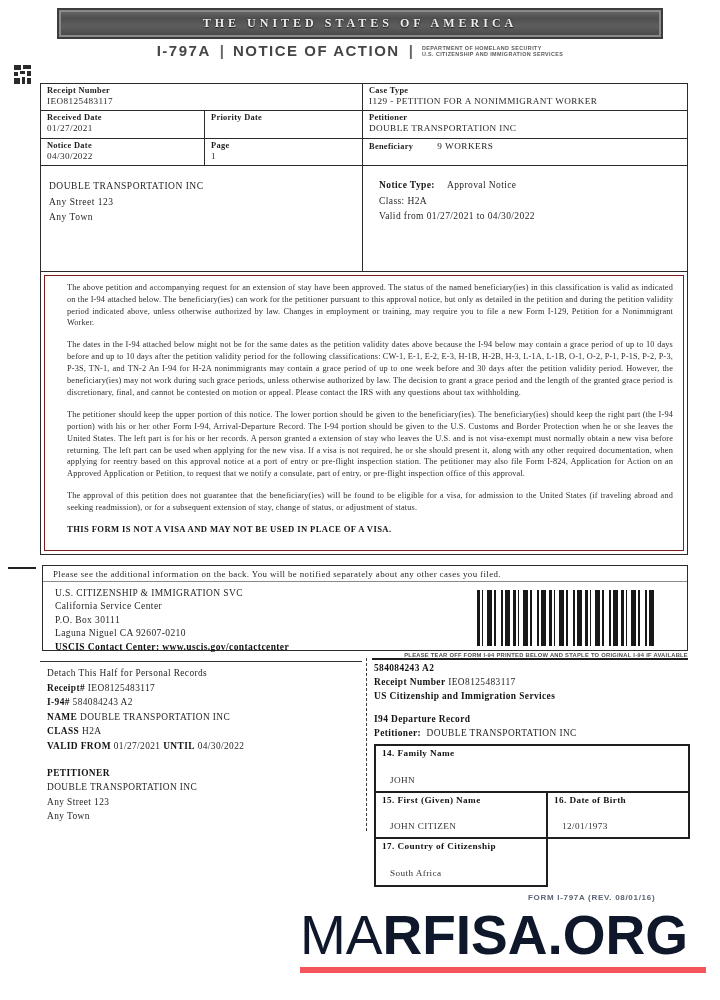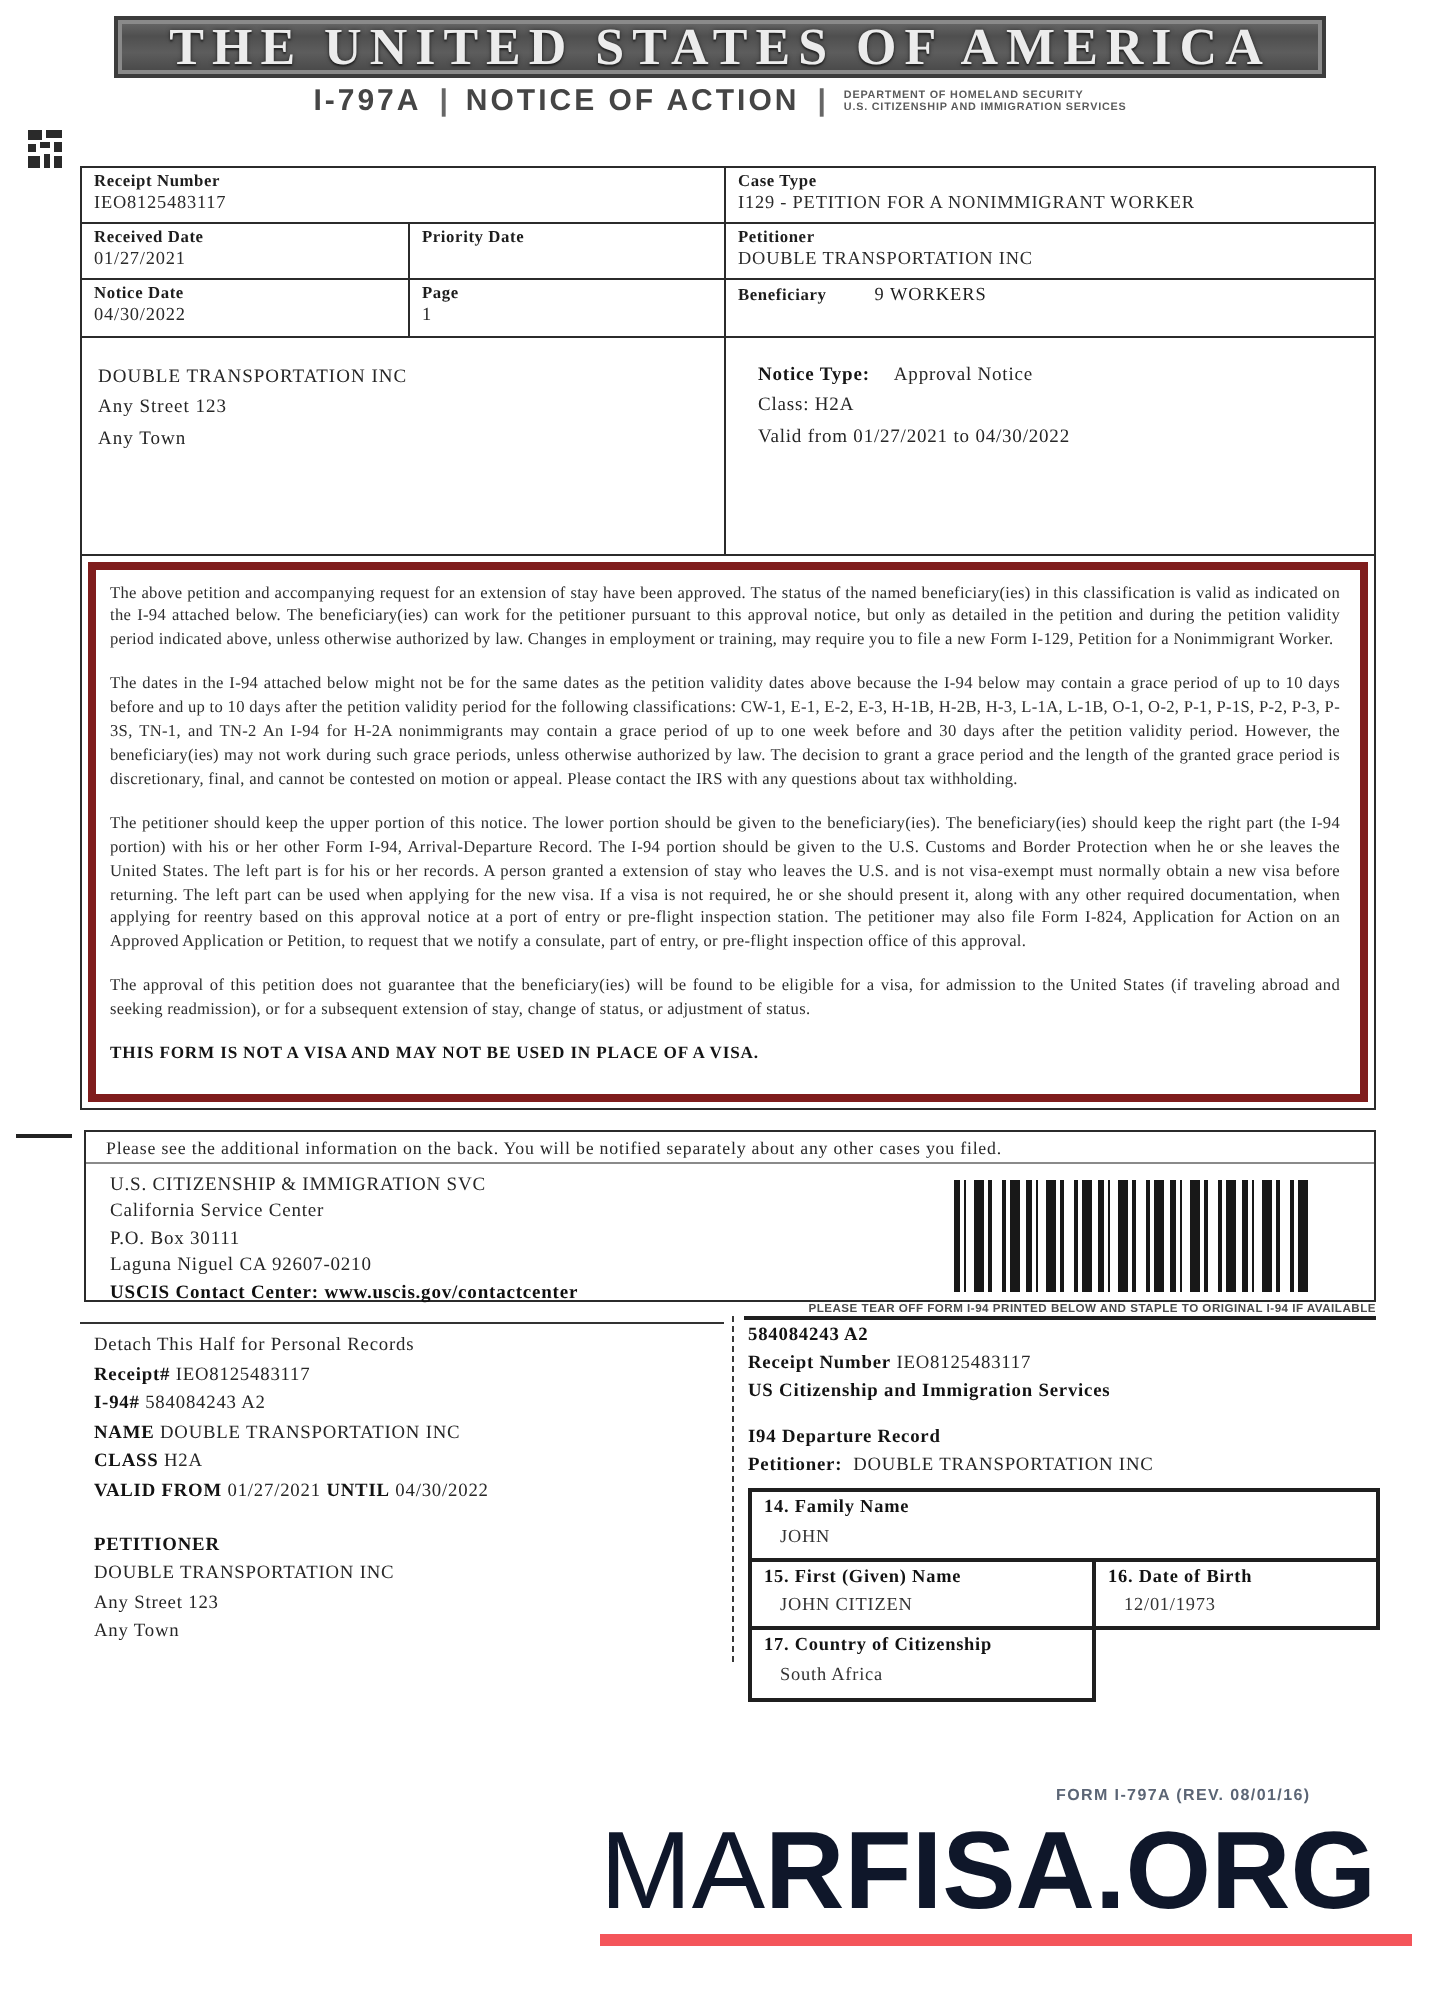--- a/index.html
+++ b/index.html
@@ -15,21 +15,21 @@
     border:2px solid #3c3c3c; box-shadow:inset 0 0 0 2px #8a8a8a;
     display:flex; align-items:center; justify-content:center;
   }
   .banner::before, .banner::after {
     content:""; position:absolute; top:4px; width:22px; height:22px;
     background:#777; transform:rotate(45deg); z-index:-1; border:1px solid #555;
   }
   .banner::before { left:-12px; }
   .banner::after { right:-12px; }
   .banner-text {
-    font-family:"Liberation Serif", serif; font-weight:bold; font-size:26px;
+    font-family:"Liberation Serif", serif; font-weight:bold; font-size:12px;
     letter-spacing:4px; color:#ececec; text-shadow:0 1px 1px #222, 0 0 2px #333;
   }
   
   .subheader {
     position:absolute; top:42px; left:0; width:720px;
     display:flex; align-items:center; justify-content:center; gap:9px;
     font-family:"Liberation Sans", sans-serif; color:#4a4a4a;
   }
   .subheader .code, .subheader .title {
     font-weight:bold; font-size:15px; letter-spacing:1.5px; color:#454545;
@@ -58,21 +58,21 @@
   .addr-row { display:flex; height:112px; border-bottom:1.5px solid #2b2b2b; }
   .addr-left { width:322px; border-right:1.5px solid #2b2b2b; padding:13px 0 0 8px; }
   .addr-left div { font-size:9.5px; letter-spacing:.5px; line-height:15.5px; color:#262626; }
   .addr-right { flex:1; padding:12px 0 0 16px; }
   .addr-right div { font-size:9.5px; letter-spacing:.4px; line-height:15.5px; color:#262626; }
   .addr-right .b { font-weight:bold; color:#161616; }
   .nt-gap { display:inline-block; width:12px; }
   
   .para-wrap { flex:1; padding:3px; }
   .para-box {
-    height:100%; border:4px solid #7f1d1d; padding:6px 10px 4px 7px;
+    height:100%; border:1px solid #7f1d1d; padding:6px 10px 4px 22px;
     font-size:8.3px; line-height:11.9px; text-align:justify; color:#2e2e2e; letter-spacing:.15px;
   }
   .para-box p { margin-bottom:10px; }
   .para-box .warning { font-weight:bold; font-size:8.6px; letter-spacing:.4px; color:#141414; }
   
   .tear-mark { position:absolute; top:567px; left:8px; width:28px; height:2px; background:#222; }
   
   .info-box {
     position:absolute; top:565px; left:42px; width:646px; height:86px;
     border:1.5px solid #2b2b2b;
@@ -115,21 +115,21 @@
   .detach-right .b { font-weight:bold; color:#131313; }
   .detach-right .gap { height:10px; }
   
   .i94-table { margin-top:3px; border-top:2px solid #1f1f1f; width:316px; font-family:"Liberation Serif", serif; }
   .i94-r1 { border:2px solid #1f1f1f; border-top:none; padding:1px 4px 3px 6px; }
   .i94-r2 { display:flex; border:2px solid #1f1f1f; border-top:none; }
   .i94-r2 .c1 { width:172px; border-right:2px solid #1f1f1f; padding:1px 4px 3px 6px; }
   .i94-r2 .c2 { flex:1; padding:1px 4px 3px 6px; }
   .i94-r3 { width:174px; border:2px solid #1f1f1f; border-top:none; padding:1px 4px 4px 6px; }
   .i94-lab { font-weight:bold; font-size:9.2px; color:#131313; display:block; }
-  .i94-val { font-size:9.2px; color:#333; display:block; padding-left:8px; margin-top:1px; }
+  .i94-val { font-size:9.2px; color:#333; display:block; padding-left:8px; margin-top:13px; }
   
   .form-ref {
     position:absolute; top:893px; left:528px; font-family:"Liberation Sans", sans-serif;
     font-size:8px; font-weight:bold; letter-spacing:.7px; color:#5b6575;
   }
   .logo { position:absolute; top:906px; left:300px; width:408px; }
   .logo-text {
     font-family:"Liberation Sans", sans-serif; font-size:55px; line-height:58px;
     color:#0f172a; white-space:nowrap; letter-spacing:0;
   }

